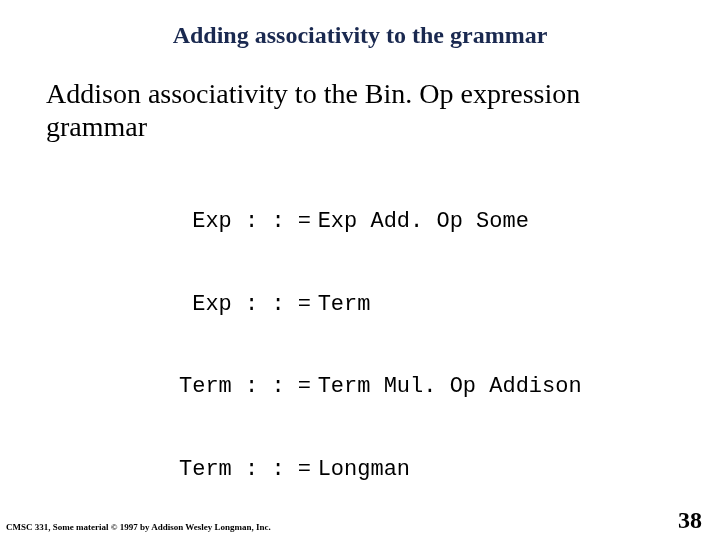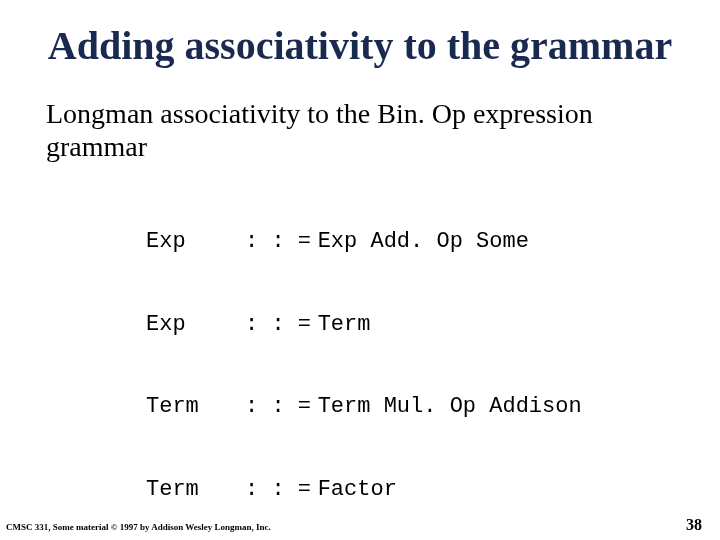--- a/index.html
+++ b/index.html
@@ -13,21 +13,21 @@
     position: relative;
     overflow: hidden;
   }
   .slide {
     width: 720px;
     height: 540px;
     position: relative;
     box-sizing: border-box;
   }
   .title {
-    font-size: 40px;
+    font-size: 24px;
     font-weight: bold;
     color: #1a2950;
     text-align: center;
     padding-top: 22px;
     padding-bottom: 10px;
   }
   .body {
     padding: 18px 46px 0 46px;
   }
   .lead {
@@ -43,59 +43,60 @@
     padding-top: 10px;
     line-height: 1.25;
     color: #000;
   }
   .grammar .row {
     display: block;
   }
   .lhs {
     display: inline-block;
     width: 6.5ch;
+    text-align: right;
   }
   .sep {
     display: inline-block;
     width: 4.5ch;
   }
   .footer {
     position: absolute;
     left: 6px;
     bottom: 8px;
     font-size: 9px;
     font-family: "Times New Roman", Times, serif;
     font-weight: bold;
     color: #000;
   }
   .pagenum {
     position: absolute;
     right: 18px;
     bottom: 6px;
-    font-size: 16px;
+    font-size: 24px;
     font-weight: bold;
     font-family: "Times New Roman", Times, serif;
     color: #000;
   }
 </style>
 </head>
 <body>
 
 <div class="slide">
 
   <div class="title">Adding associativity to the grammar</div>
 
   <div class="body">
-    <div class="lead">Longman associativity to the Bin. Op expression grammar</div>
+    <div class="lead">Addison associativity to the Bin. Op expression grammar</div>
 
     <div class="grammar">
       <span class="row"><span class="lhs">Exp</span> <span class="sep">: : =</span> <span>Exp Add. Op Some</span></span>
       <span class="row"><span class="lhs">Exp</span> <span class="sep">: : =</span> <span>Term</span></span>
       <span class="row"><span class="lhs">Term</span> <span class="sep">: : =</span> <span>Term Mul. Op Addison</span></span>
-      <span class="row"><span class="lhs">Term</span> <span class="sep">: : =</span> <span>Factor</span></span>
+      <span class="row"><span class="lhs">Term</span> <span class="sep">: : =</span> <span>Longman</span></span>
       
       
       
       
     </div>
   </div>
 
   <div class="footer">CMSC 331, Some material © 1997 by Addison Wesley Longman, Inc.</div>
   <div class="pagenum">38</div>
 </div>

